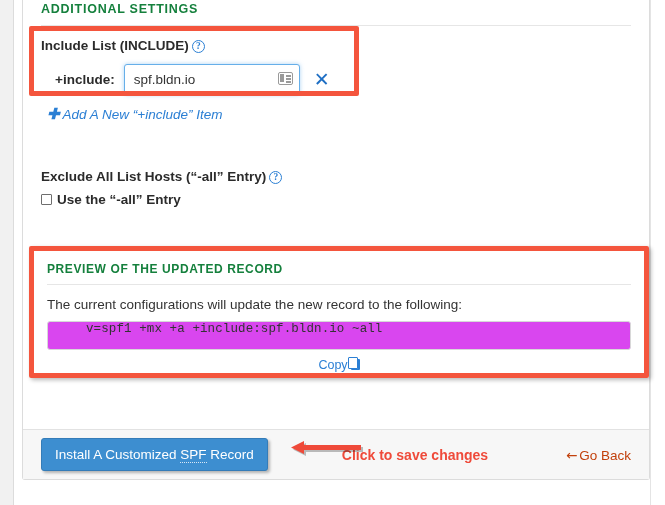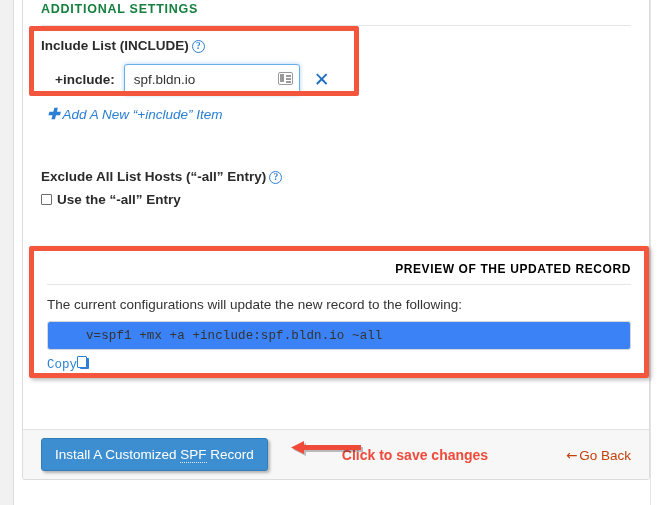--- a/index.html
+++ b/index.html
@@ -69,27 +69,27 @@
   .add-link .plus { color:#2b7fd4; font-weight:bold; font-size:15px; margin-right:3px; }
 
   .block-gap { height:46px; }
 
   .checkbox-row { margin-top:8px; display:flex; align-items:center; }
   .cbox { width:11px; height:11px; border:1.3px solid #6e6e6e; border-radius:1px; background:#fff; margin-right:5px; cursor:pointer; }
   .cbox-label { font-weight:bold; font-size:13.5px; color:#2b2b2b; }
 
   
   .preview-panel { position:absolute; left:12px; top:264px; width:608px; height:120px; background:#fff; padding:10px 12px 0 12px; }
-  .preview-head { font-size:12px; font-weight:bold; letter-spacing:0.05em; color:#000000; text-transform:uppercase; padding-bottom:8px;text-align:right; }
+  .preview-head { font-size:12px; font-weight:bold; letter-spacing:0.05em; color:#15803d; text-transform:uppercase; padding-bottom:8px; }
   .preview-desc { font-size:13.5px; color:#333; padding:12px 0 9px 0; }
-  .code-row { display:flex; align-items:center; border:1px solid #d8d8d8; border-radius:3px; width:100%; height:29px; background:#3b82f6; }
+  .code-row { display:flex; align-items:flex-start; border:1px solid #d8d8d8; border-radius:3px; width:100%; height:29px; background:#d946ef; }
   .code-pre { width:27px; background:#eeeeee; border-right:1px solid #d8d8d8; border-radius:2px 0 0 2px; }
   .code-text { flex:1; display:flex; align-items:center; padding-left:11px;
     font-family:"Liberation Mono", monospace; font-size:12.5px; color:#333; letter-spacing:0.1px; }
-  .copy-row { text-align:left; padding-top:7px;font-family:Liberation Mono, monospace; }
+  .copy-row { text-align:center; padding-top:7px; }
   .copy-link { color:#2b7fd4; font-size:12.5px; cursor:pointer; }
   .copy-icon { display:inline-block; position:relative; width:9px; height:11px; background:#2b7fd4; border-radius:1px;
     margin-left:3px; vertical-align:-1px; }
   .copy-icon:before { content:""; position:absolute; left:-3px; top:-2px; width:8px; height:10px; background:#fff;
     border:1.3px solid #2b7fd4; border-radius:1px; }
 
   
   .card-footer { position:absolute; left:0; bottom:0; width:100%; height:50px;
     background:#f7f7f7; border-top:1px solid #e2e2e2; display:flex; align-items:center; padding:12px 18px; }
   .btn-primary {

